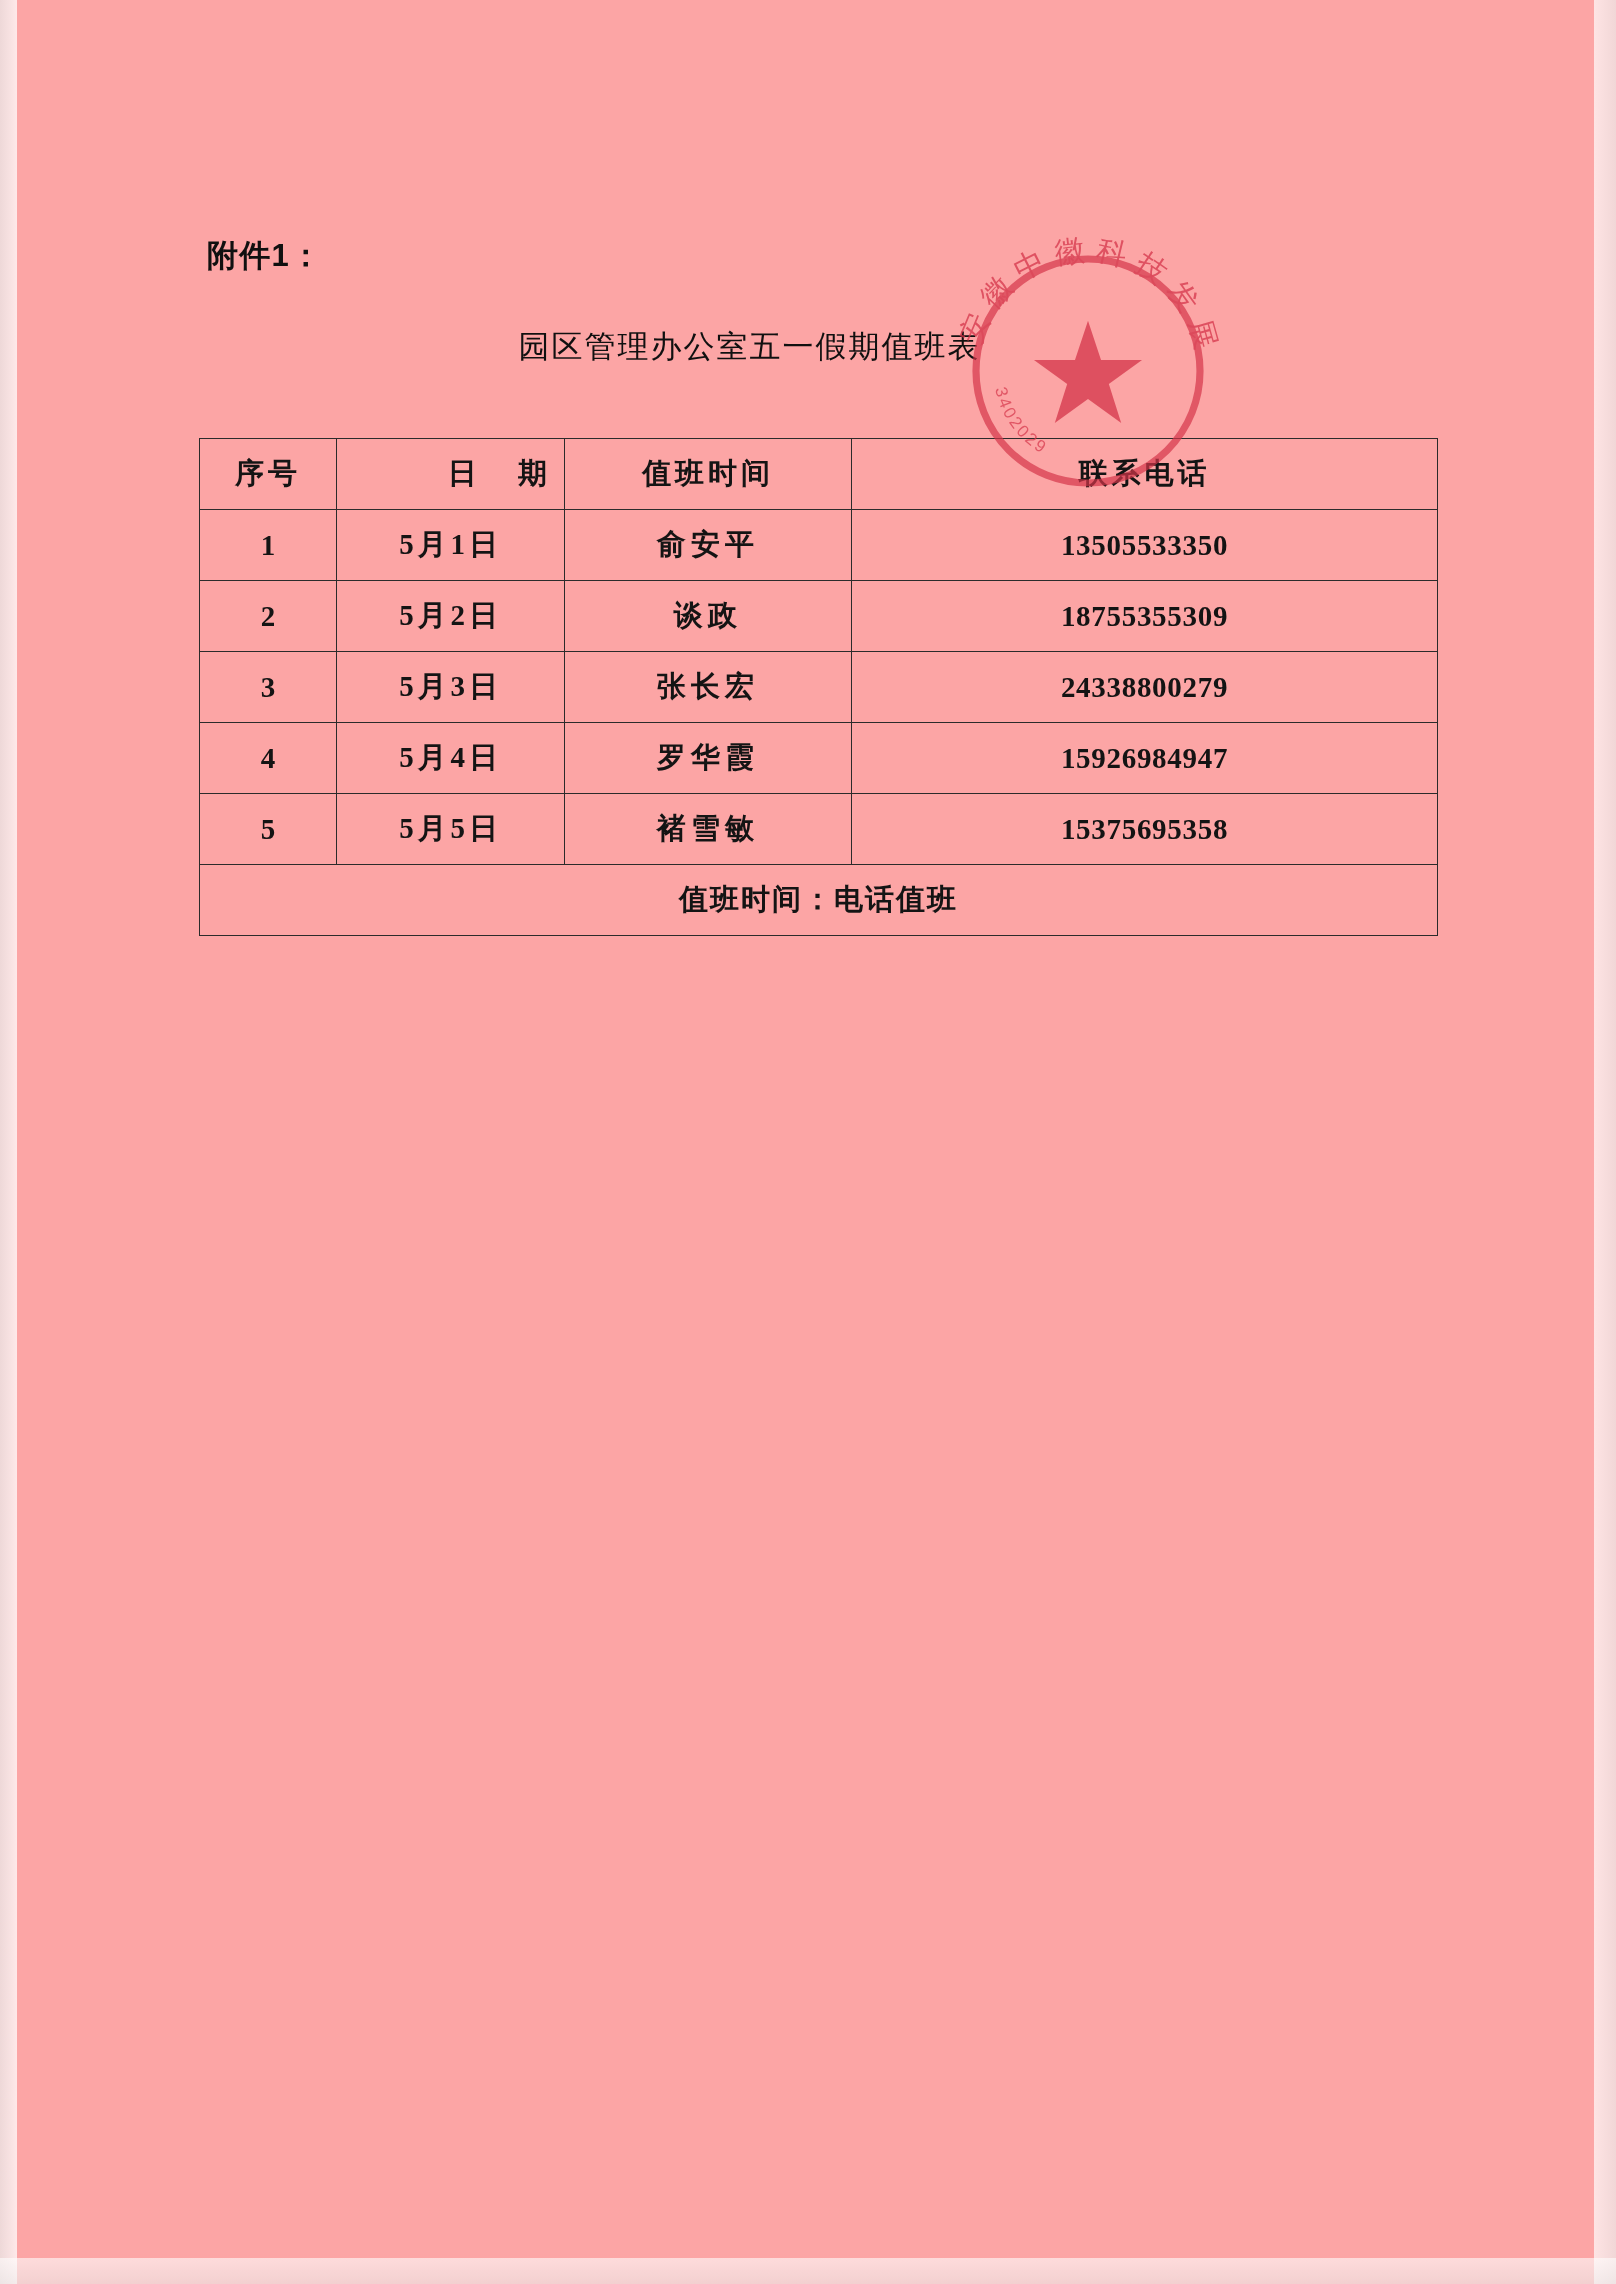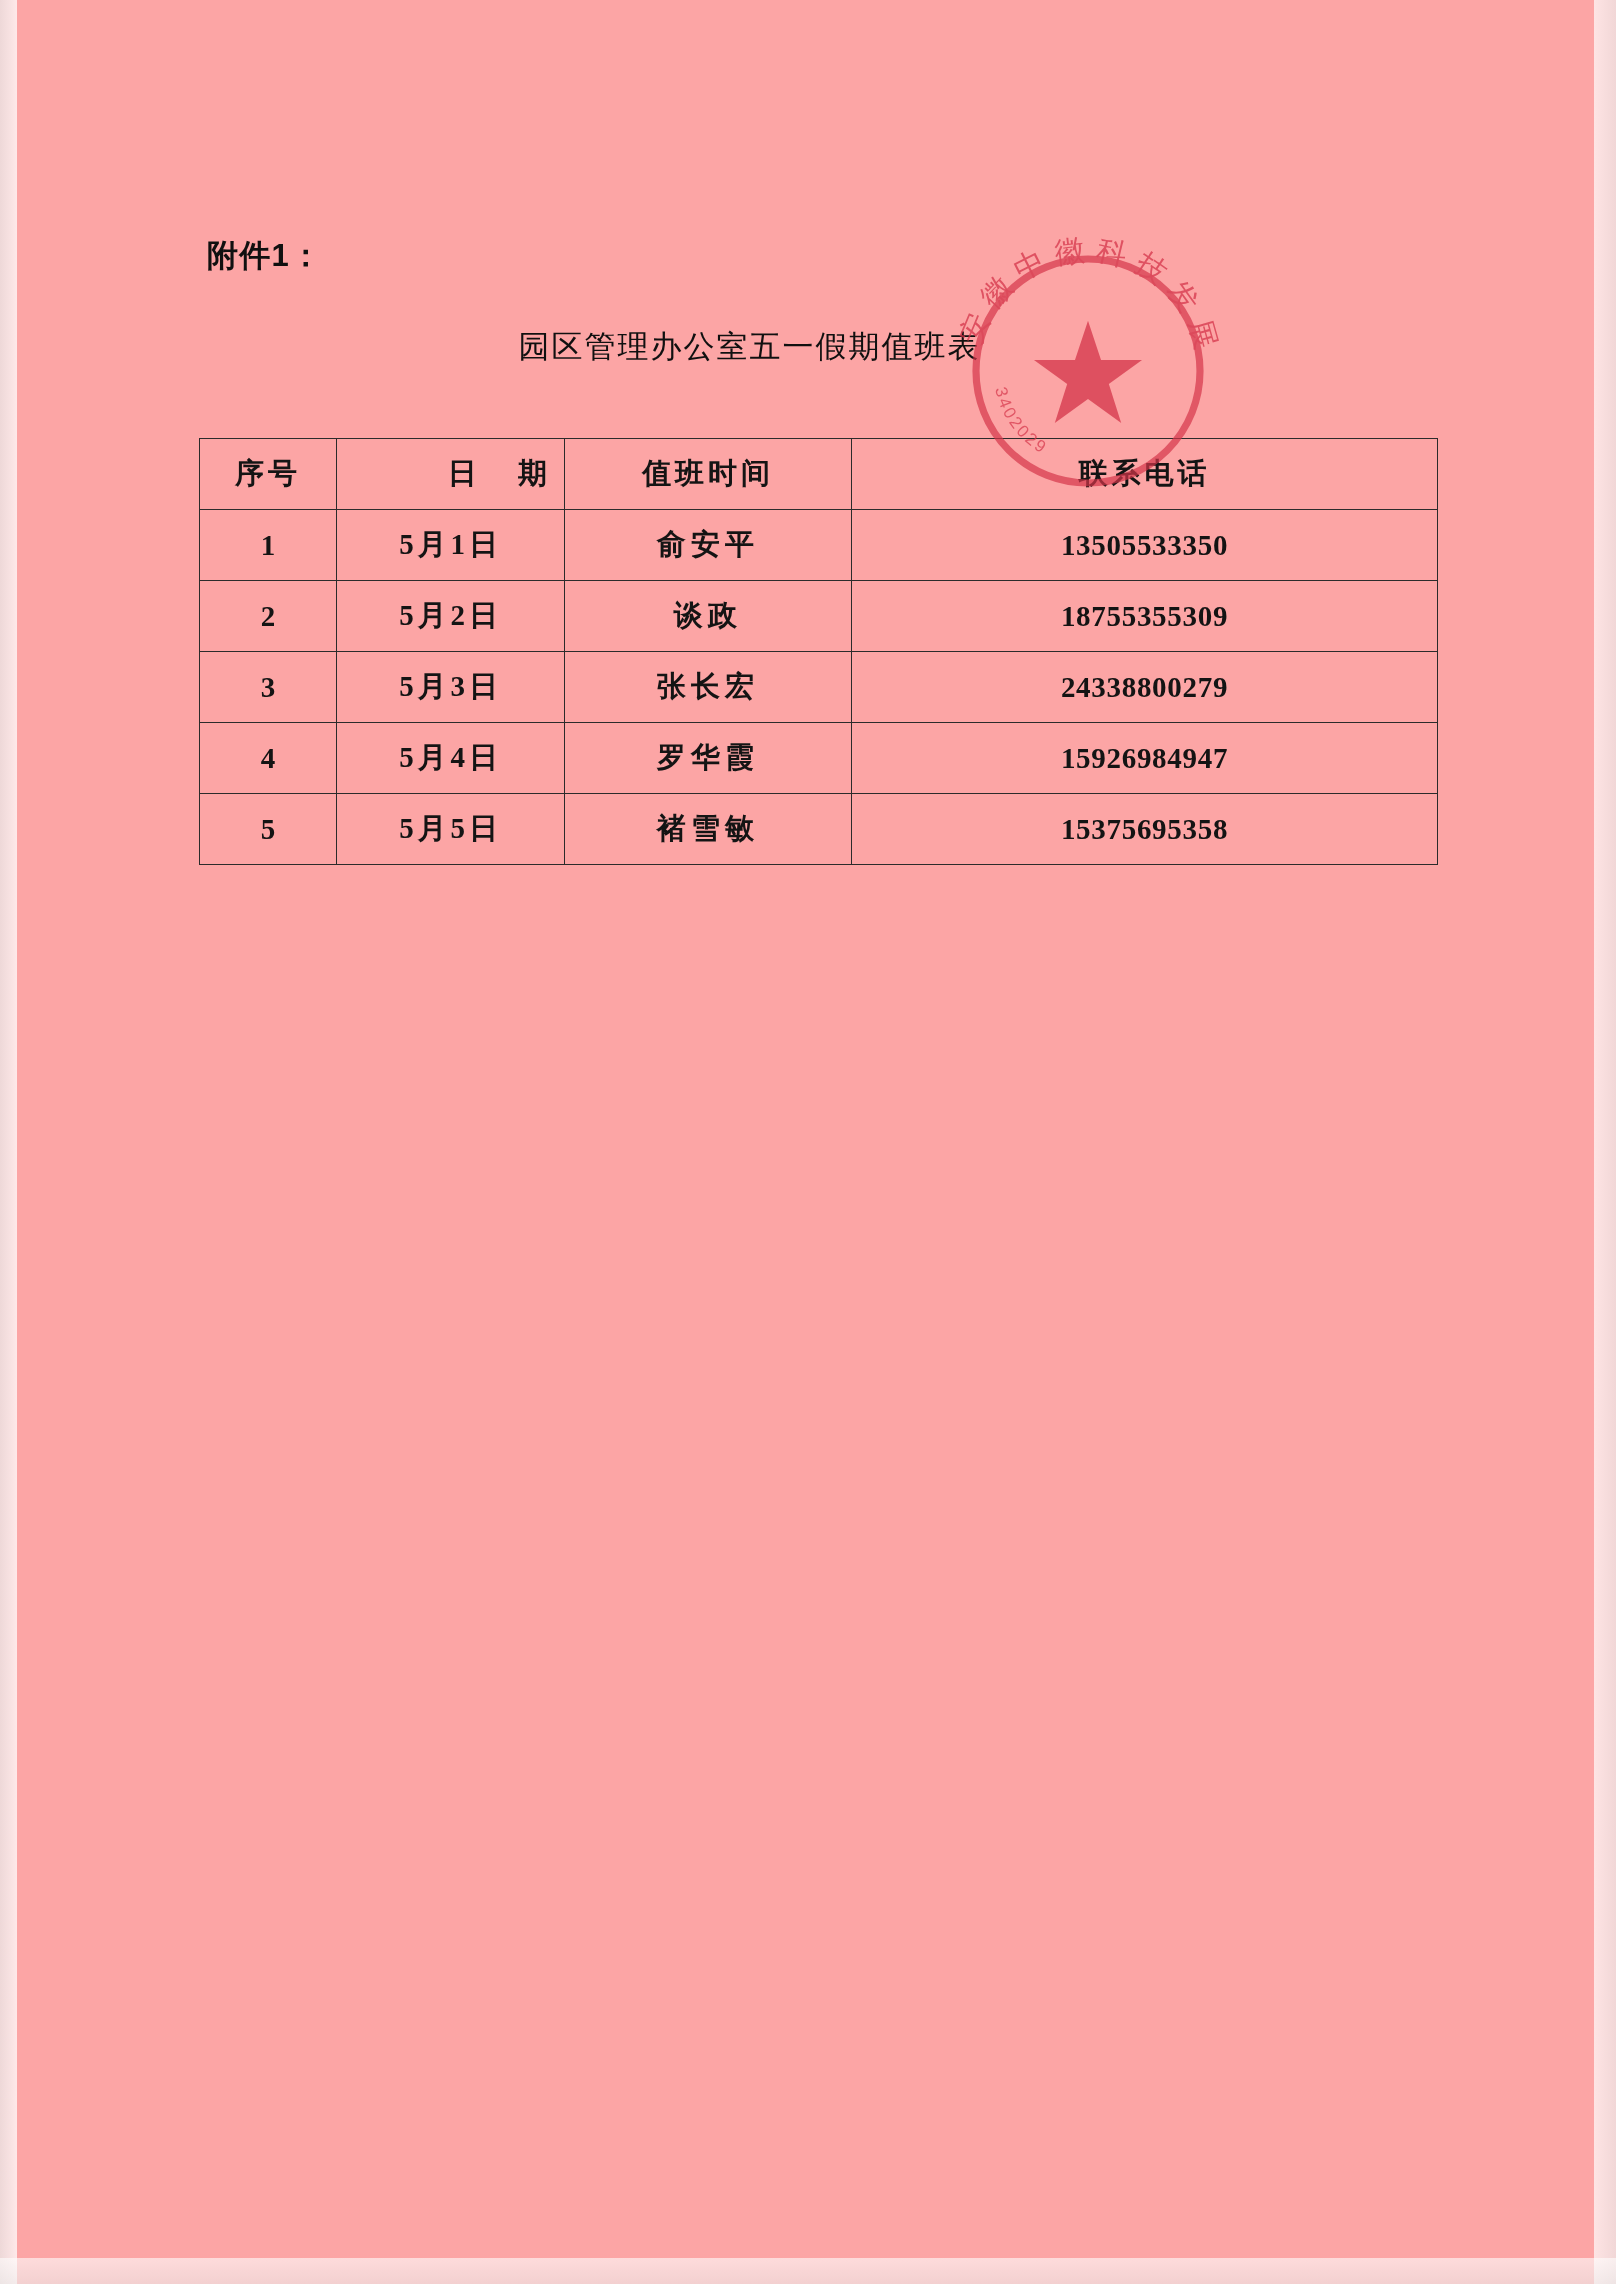--- a/index.html
+++ b/index.html
@@ -199,20 +199,23 @@
         <td class="cell-no">4</td>
         <td class="cell-date">5月4日</td>
         <td class="cell-person">罗华霞</td>
         <td class="cell-phone">15926984947</td>
       </tr>
       <tr>
         <td class="cell-no">5</td>
         <td class="cell-date">5月5日</td>
         <td class="cell-person">褚雪敏</td>
         <td class="cell-phone">15375695358</td>
+      </tr>
+      <tr>
+        <td class="note-cell" colspan="4">值班时间：电话值班</td>
       </tr>
     </tbody>
   </table>
 
   <div class="seal">
     <svg width="280" height="280" viewBox="0 0 430 430" xmlns="http://www.w3.org/2000/svg">
       <defs>
         <path id="sealArcTop" d="M 45,215 A 170,170 0 1 1 385,215"></path>
         <path id="sealArcBottom" d="M 70,215 A 145,145 0 0 0 360,215"></path>
       </defs>

